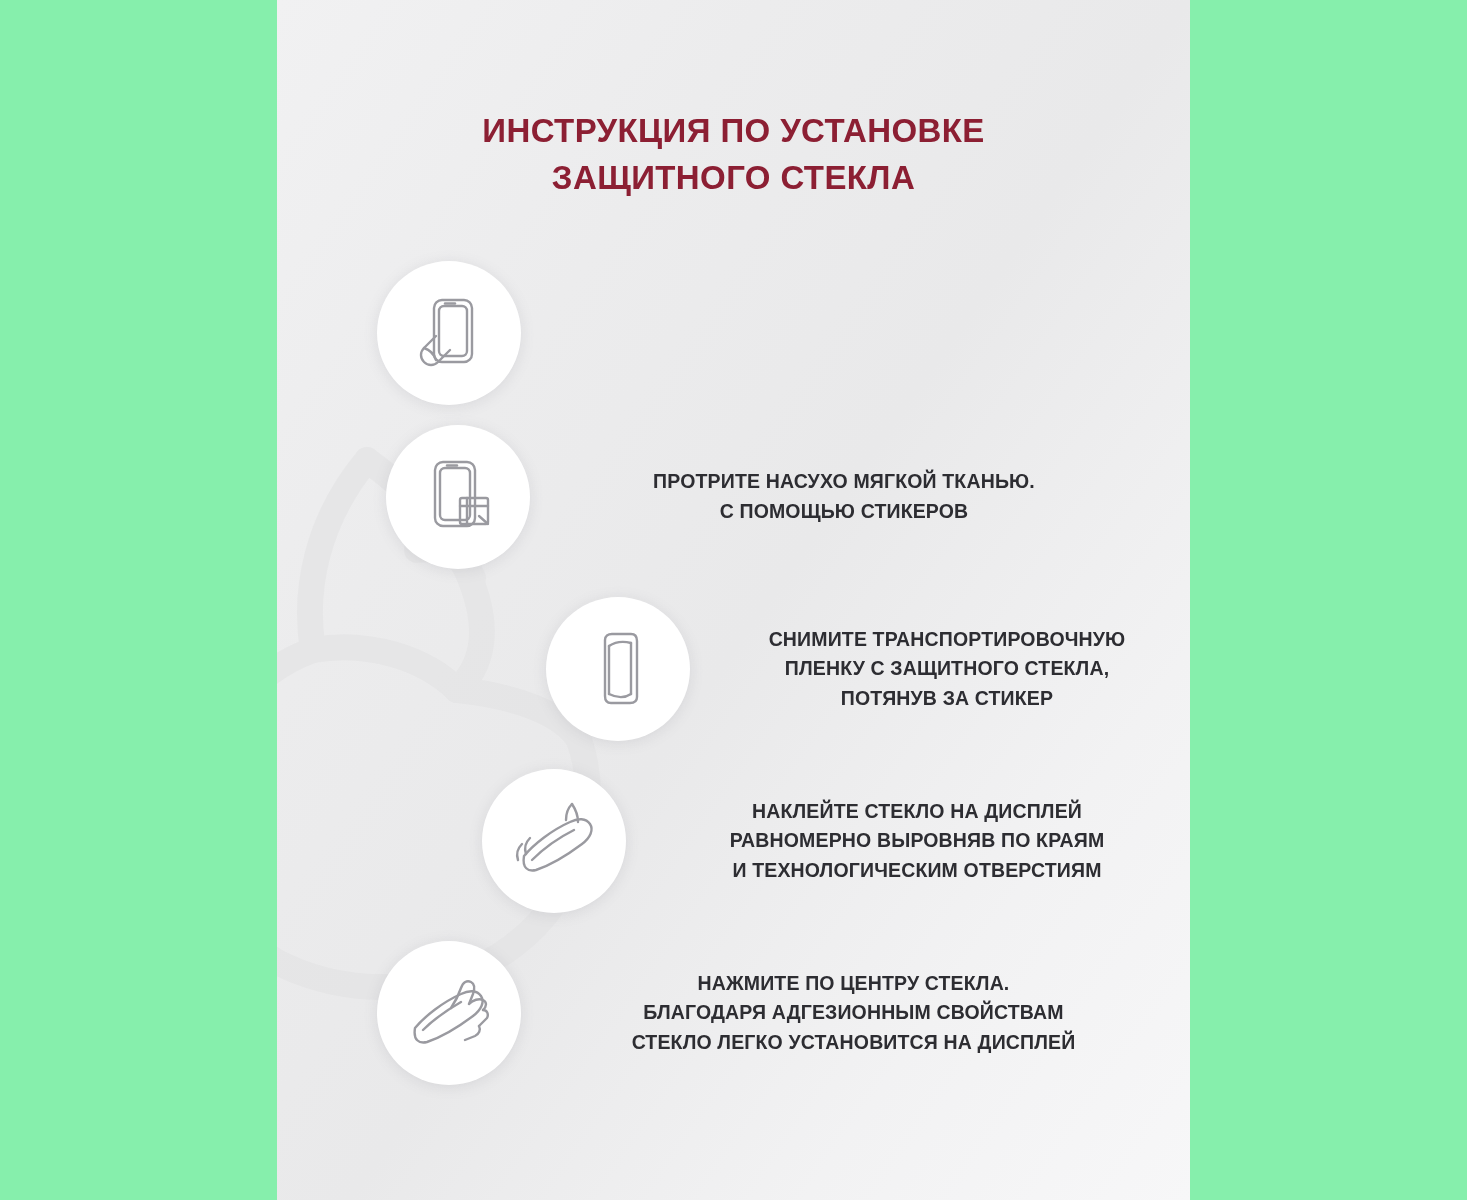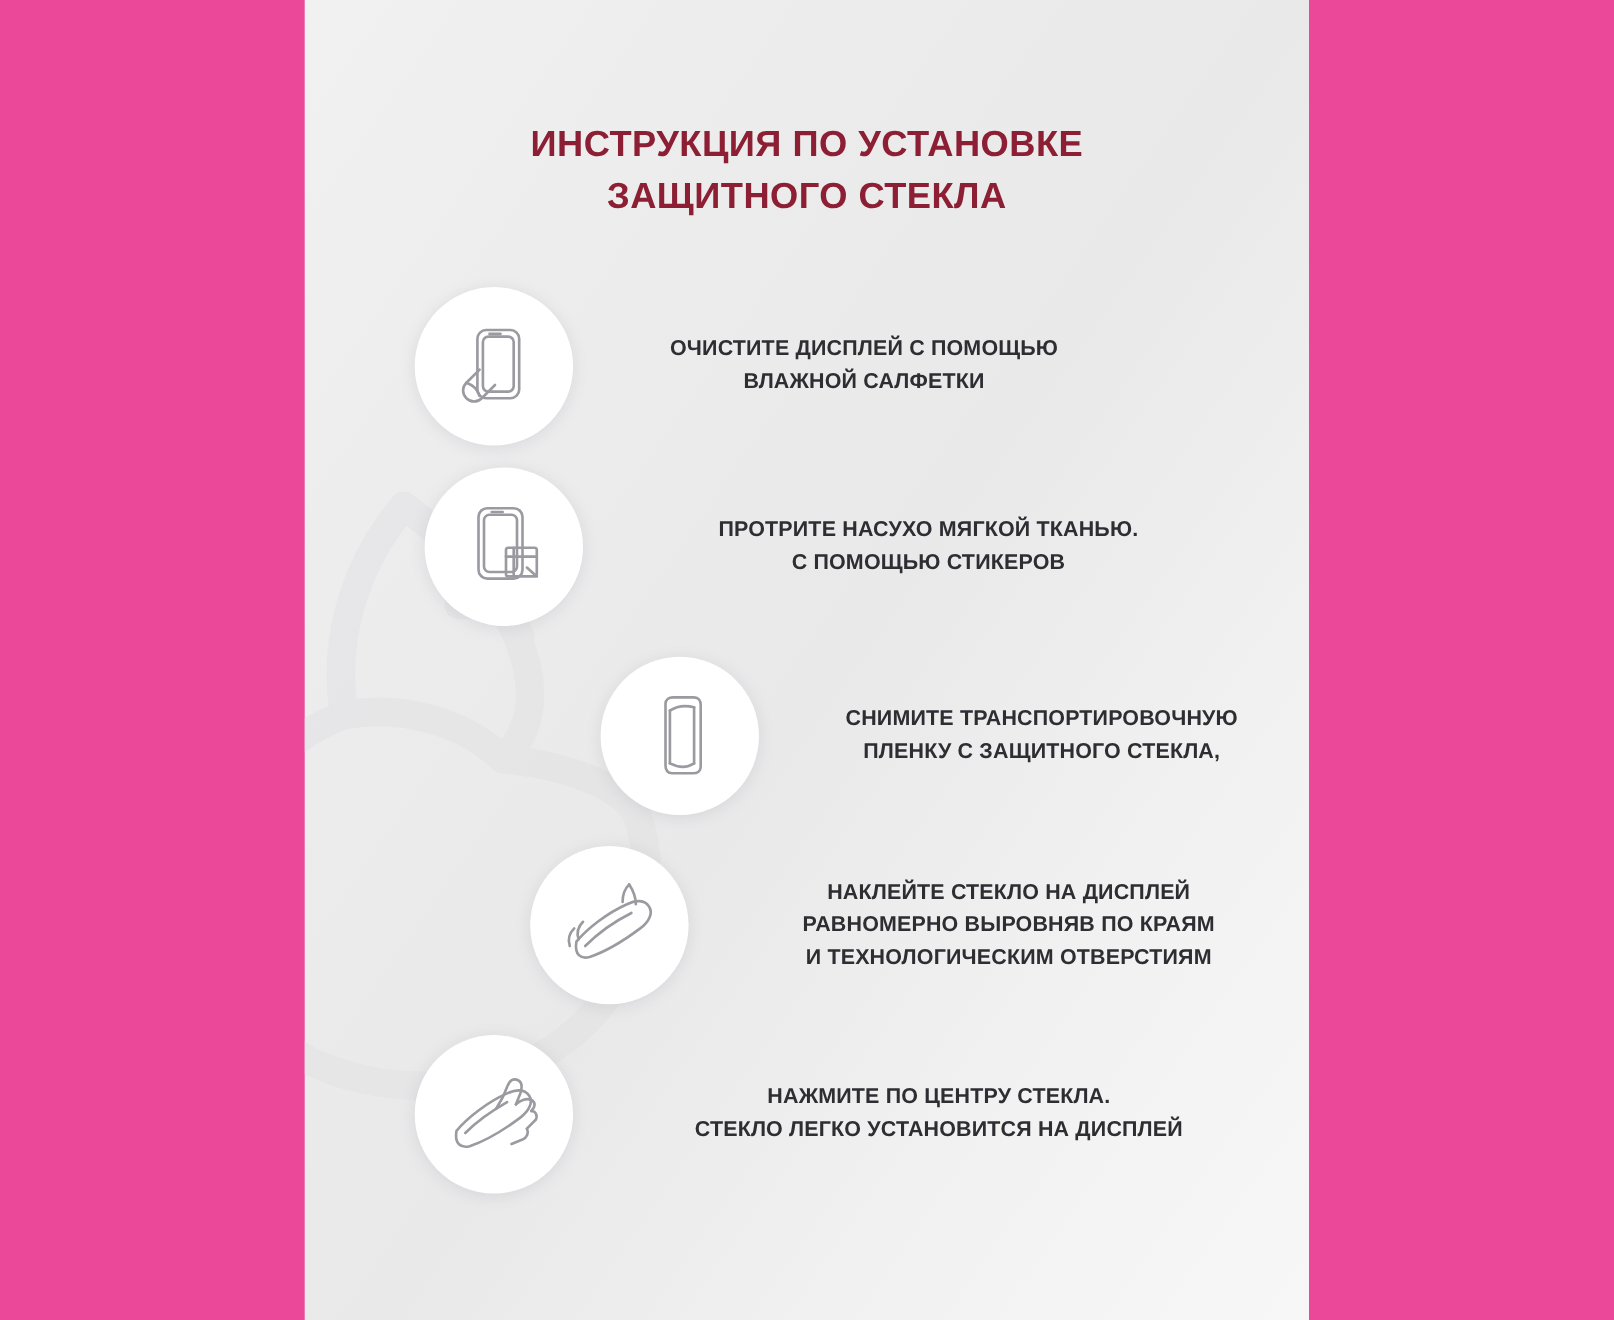--- a/index.html
+++ b/index.html
@@ -11,21 +11,21 @@
     height: 1200px;
     background: #ffffff;
     font-family: "Liberation Sans", sans-serif;
     overflow: hidden;
   }
 
   .page {
     position: relative;
     width: 1467px;
     height: 1200px;
-    background: #ec4899;
+    background: #86efac;
   }
 
   
   .panel {
     position: absolute;
     left: 277px;
     top: 0;
     width: 913px;
     height: 1200px;
     background: linear-gradient(125deg, #f1f1f2 0%, #ececed 28%, #e9e9ea 52%, #f2f2f3 78%, #f7f7f8 100%);
@@ -151,24 +151,20 @@
           <svg class="icon-svg" width="86" height="86" viewBox="0 0 86 86" xmlns="http://www.w3.org/2000/svg">
             <g fill="none" stroke="#9a9aa0" stroke-width="2.4" stroke-linecap="round" stroke-linejoin="round">
               <rect x="28" y="10" width="38" height="62" rx="8"></rect>
               <rect x="33" y="16" width="28" height="50" rx="5"></rect>
               <line x1="39" y1="13.5" x2="49" y2="13.5"></line>
               <path d="M30 46 L18 58 C14 62 14 68 18 72 C22 76 28 76 32 72 L44 60"></path>
               <path d="M18 58 C24 60 28 64 30 70"></path>
             </g>
           </svg>
         </div>
-        <div class="step-text">
-          <span class="tline">ОЧИСТИТЕ ДИСПЛЕЙ С ПОМОЩЬЮ</span>
-          <span class="tline">ВЛАЖНОЙ САЛФЕТКИ</span>
-        </div>
       </div>
 
       <div class="step step-2">
         <div class="bubble">
           <svg class="icon-svg" width="86" height="86" viewBox="0 0 86 86" xmlns="http://www.w3.org/2000/svg">
             <g fill="none" stroke="#9a9aa0" stroke-width="2.4" stroke-linecap="round" stroke-linejoin="round">
               <rect x="20" y="8" width="40" height="64" rx="8"></rect>
               <rect x="25" y="14" width="30" height="52" rx="5"></rect>
               <line x1="32" y1="11.5" x2="42" y2="11.5"></line>
               <rect x="45" y="44" width="28" height="26" rx="2"></rect>
@@ -192,20 +188,21 @@
               <path d="M34 20 C40 16 48 15 56 17"></path>
               <path d="M34 20 C34 34 34 52 34 68"></path>
               <path d="M56 17 C56 32 56 52 56 68"></path>
               <path d="M34 68 C42 72 50 72 56 68"></path>
             </g>
           </svg>
         </div>
         <div class="step-text">
           <span class="tline">СНИМИТЕ ТРАНСПОРТИРОВОЧНУЮ</span>
           <span class="tline">ПЛЕНКУ С ЗАЩИТНОГО СТЕКЛА,</span>
+          <span class="tline">ПОТЯНУВ ЗА СТИКЕР</span>
         </div>
       </div>
 
       <div class="step step-4">
         <div class="bubble">
           <svg class="icon-svg" width="92" height="86" viewBox="0 0 92 86" xmlns="http://www.w3.org/2000/svg">
             <g fill="none" stroke="#9a9aa0" stroke-width="2.4" stroke-linecap="round" stroke-linejoin="round">
               <path d="M16 58 C26 46 44 32 62 24 C70 20 78 20 82 26 C86 32 82 40 74 46 C58 58 40 68 28 72 C20 74 14 70 16 58 Z"></path>
               <path d="M24 62 C34 52 50 40 66 32"></path>
               <path d="M58 22 C58 16 60 10 64 6"></path>
@@ -230,19 +227,20 @@
               <path d="M20 60 C30 50 44 40 58 32"></path>
               <path d="M48 38 C52 32 56 24 58 18 C60 12 64 10 68 12 C72 14 72 18 70 24 L66 34"></path>
               <path d="M66 34 C70 30 76 28 80 30 C84 32 84 36 80 40"></path>
               <path d="M80 40 C84 40 86 44 84 48 L76 56"></path>
               <path d="M76 56 C78 60 76 64 72 66 L62 70"></path>
             </g>
           </svg>
         </div>
         <div class="step-text">
           <span class="tline">НАЖМИТЕ ПО ЦЕНТРУ СТЕКЛА.</span>
+          <span class="tline">БЛАГОДАРЯ АДГЕЗИОННЫМ СВОЙСТВАМ</span>
           <span class="tline">СТЕКЛО ЛЕГКО УСТАНОВИТСЯ НА ДИСПЛЕЙ</span>
         </div>
       </div>
 
     </div>
   </div>
 </div>
 
 </body></html>

